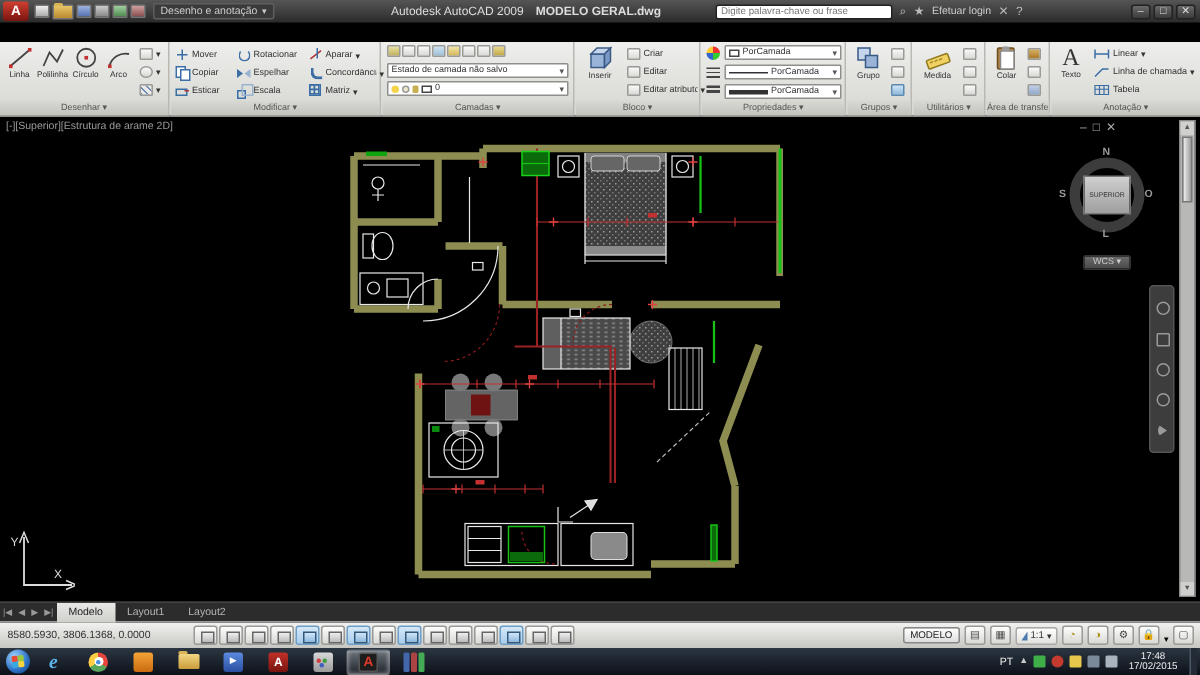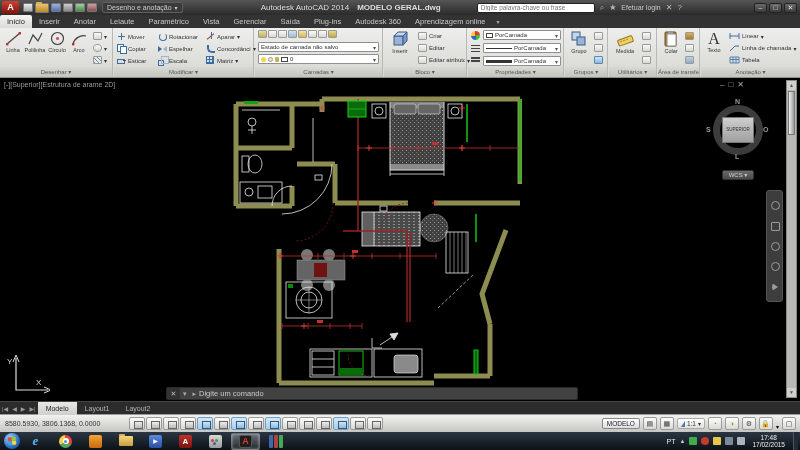--- a/index.html
+++ b/index.html
@@ -185,49 +185,35 @@
       <div class="qicon folder"></div>
       <div class="qicon save"></div>
       <div class="qicon print"></div>
       <div class="qicon undo"></div>
       <div class="qicon redo"></div>
     </div>
     <div class="wsbox">
       <span>Desenho e anotação</span>
       <span class="caret"></span>
     </div>
-    <span class="titletext">Autodesk AutoCAD 2014</span>
+    <span class="titletext">Autodesk AutoCAD 2009</span>
     <span class="doctext">MODELO GERAL.dwg</span>
     <input class="search" placeholder="Digite palavra-chave ou frase" style="">
     <span class="infoicon">⌕</span>
     <span class="infoicon">★</span>
     <span class="signin">Efetuar login</span>
     <span class="infoicon">✕</span>
     <span class="infoicon">?</span>
     <div class="winbtns">
       <div class="wbtn">–</div>
       <div class="wbtn">□</div>
       <div class="wbtn">✕</div>
     </div>
   </div>
 
-  <div class="tabrow">
-    <div class="rtab active">Início</div>
-    <div class="rtab">Inserir</div>
-    <div class="rtab">Anotar</div>
-    <div class="rtab">Leiaute</div>
-    <div class="rtab">Paramétrico</div>
-    <div class="rtab">Vista</div>
-    <div class="rtab">Gerenciar</div>
-    <div class="rtab">Saída</div>
-    <div class="rtab">Plug-ins</div>
-    <div class="rtab">Autodesk 360</div>
-    <div class="rtab">Aprendizagem online</div>
-    <div class="tabcaret caret"></div>
-  </div>
 
   <div class="ribbon">
 
     <div class="panel" style="left:0;width:113px;">
       <div class="bigbtn" style="left:2px;top:2px;">
         <svg class="icsvg" width="17" height="17">
             <line x1="2" y1="14" x2="15" y2="3" stroke="#444" stroke-width="1.2"></line>
             <rect x="1" y="13" width="2.4" height="2.4" fill="#c23030"></rect>
             <rect x="13.6" y="2" width="2.4" height="2.4" fill="#c23030"></rect>
           </svg>
@@ -600,26 +586,20 @@
       <div class="sarr" style="bottom:0;">▼</div>
     </div>
 
     <svg class="ucs" width="44" height="48">
       <path d="M10,8 V40 H42" stroke="#ddd" stroke-width="1.2" fill="none"></path>
       <path d="M7,12 L10,5 L13,12 M38,37 L45,40 L38,43" stroke="#ddd" stroke-width="1" fill="none"></path>
       <text x="1" y="14" fill="#ddd" font-size="8">Y</text>
       <text x="30" y="35" fill="#ddd" font-size="8">X</text>
     </svg>
 
-    <div class="cmdline">
-      <div class="cmdx">✕</div>
-      <span class="cmdico">▾</span>
-      <span class="cmdico">▸</span>
-      <span class="cmdtext">Digite um comando</span>
-    </div>
   </div>
 
   <div class="layoutbar">
     <span class="lnav">|◀</span>
     <span class="lnav">◀</span>
     <span class="lnav">▶</span>
     <span class="lnav">▶|</span>
     <div class="ltab active">Modelo</div>
     <div class="ltab">Layout1</div>
     <div class="ltab">Layout2</div>

